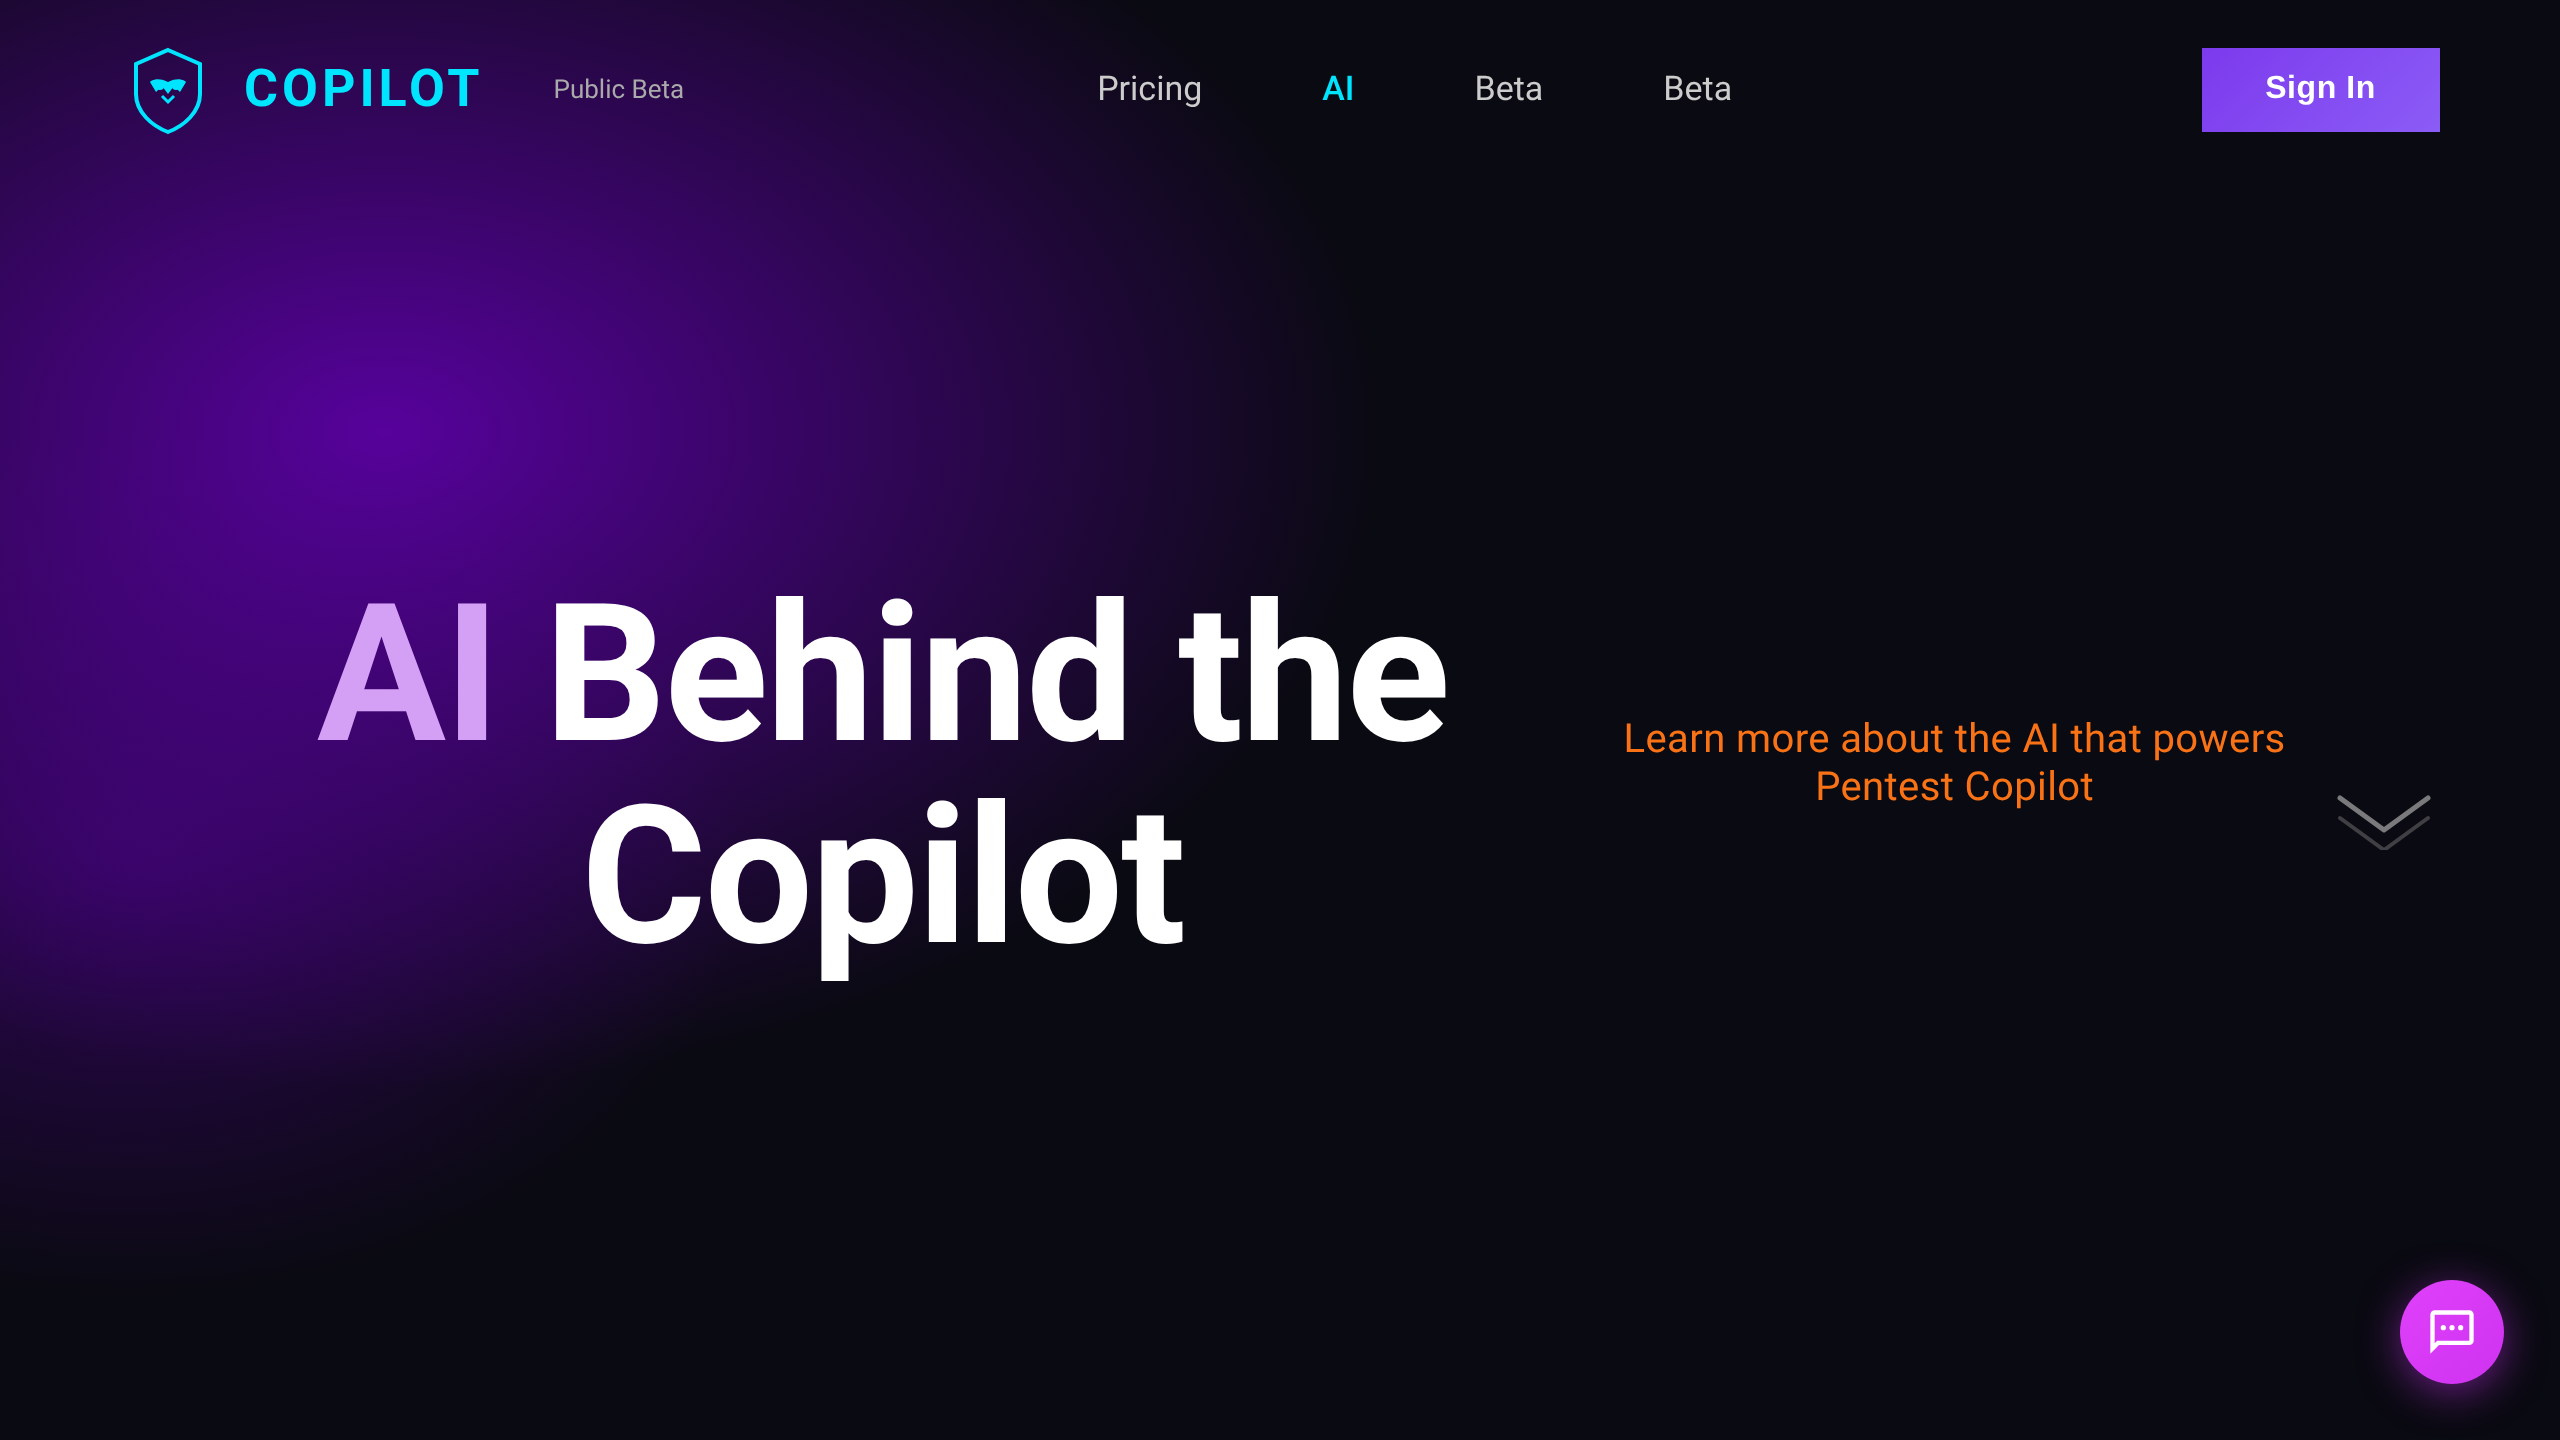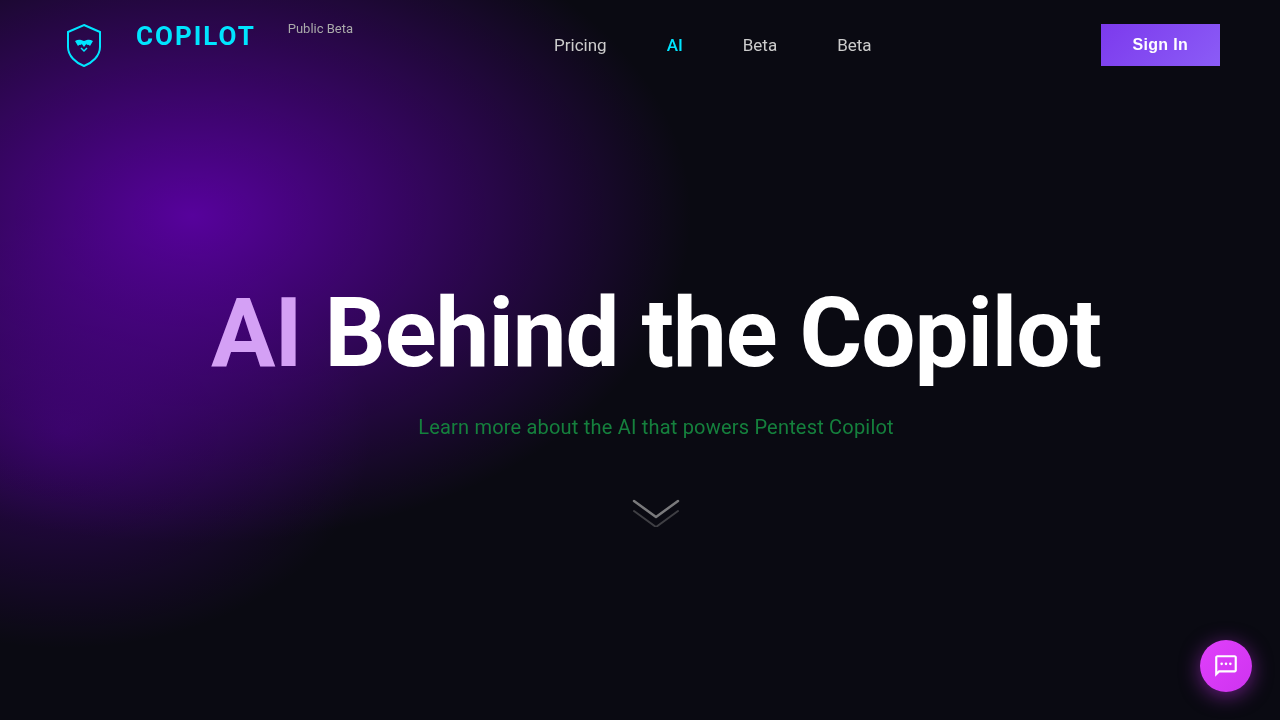--- a/index.html
+++ b/index.html
@@ -38,40 +38,40 @@
       z-index: 10;
       display: flex;
       align-items: center;
       justify-content: space-between;
       padding: 0 60px;
       height: 90px;
     }
 
     .nav-left {
       display: flex;
-      align-items: flex-start;
-      gap: 28px;
+      align-items: center;
+      gap: 14px;
     }
 
     .logo-icon {
       width: 48px;
       height: 48px;
     }
 
     .logo-text {
       font-size: 26px;
       font-weight: 700;
       color: #00e5ff;
       letter-spacing: 2px;
     }
 
     .public-beta {
       font-size: 13px;
       color: #aaa;
-      margin-left: 4px;
+      margin-left: 21px;
       font-weight: 400;
     }
 
     .nav-center {
       display: flex;
       align-items: center;
       gap: 60px;
     }
 
     .nav-link {
@@ -103,21 +103,21 @@
       cursor: pointer;
       letter-spacing: 0.3px;
       margin-left: 28px;
     }
 
     
     .hero {
       position: relative;
       z-index: 5;
       display: flex;
-      flex-direction: column;
+      flex-direction: row;
       align-items: center;
       justify-content: center;
       height: calc(720px - 90px);
       text-align: center;
       padding: 0 60px;
       margin-left: 32px;
     }
 
     .hero-title {
       font-size: 96px;
@@ -132,21 +132,21 @@
       font-weight: 700;
     }
 
     .hero-title .rest-text {
       color: #ffffff;
       font-weight: 700;
     }
 
     .hero-subtitle {
       font-size: 20px;
-      color: #15803d;
+      color: #f97316;
       font-weight: 400;
       margin-bottom: 48px;
       letter-spacing: 0.2px;
     }
 
     .scroll-chevron {
       display: flex;
       flex-direction: column;
       align-items: center;
       gap: 0;

